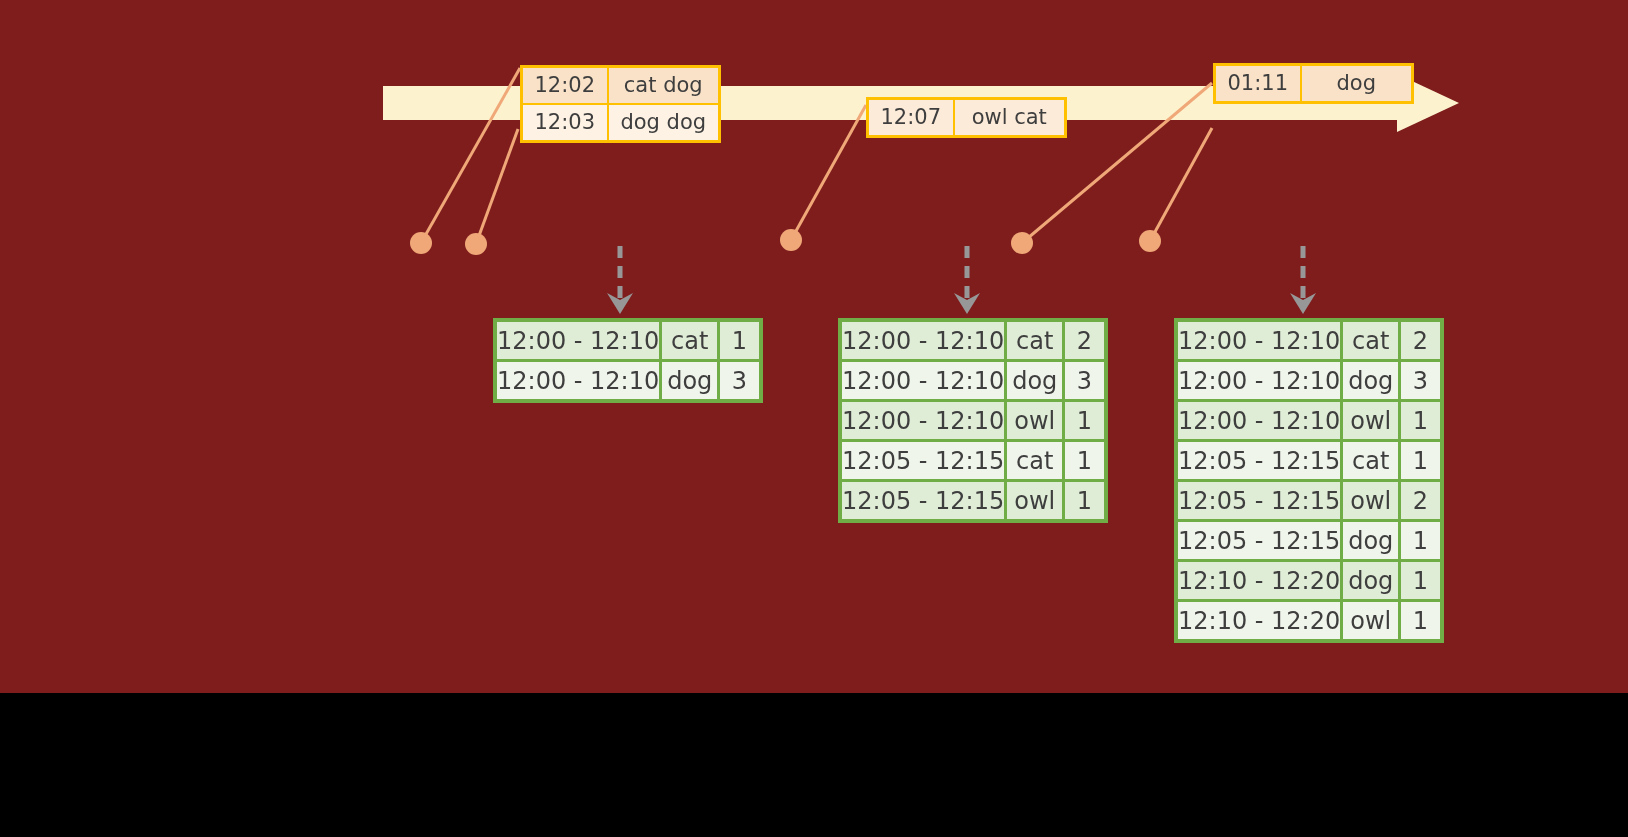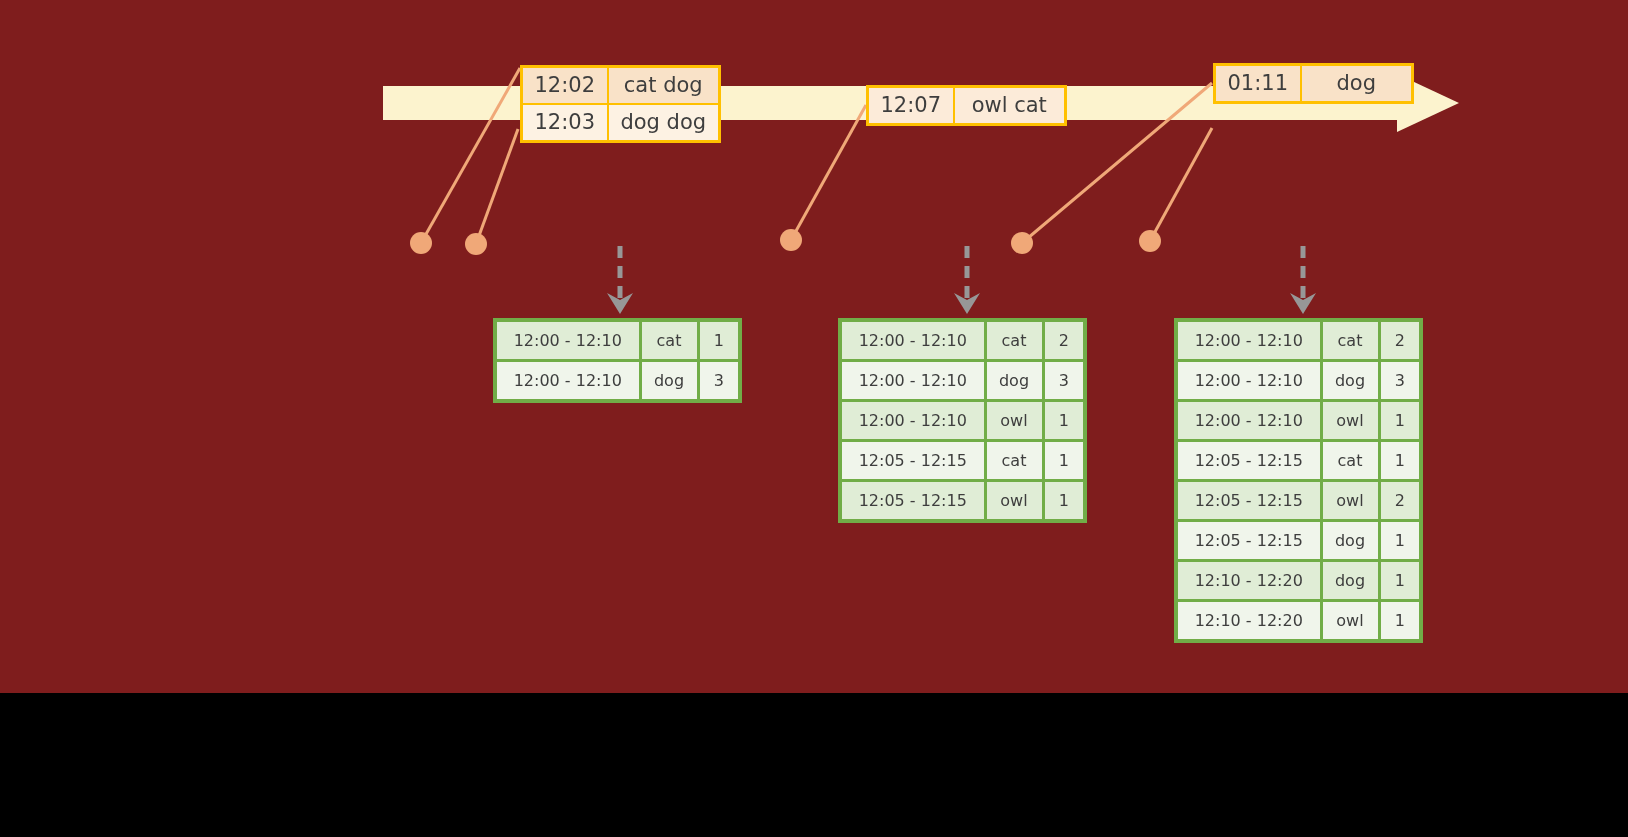--- a/index.html
+++ b/index.html
@@ -22,21 +22,21 @@
     background:#7f1d1d;
     overflow:hidden;
     font-family:"DejaVu Sans","Liberation Sans",sans-serif;
     color:var(--text);
   }
   .layer{position:absolute;left:0;top:0;width:1628px;height:837px;}
 
   table{border-collapse:collapse;position:absolute;table-layout:fixed;}
   td{
     text-align:center;vertical-align:middle;
-    font-size:16px;line-height:1;color:var(--text);
+    font-size:24px;line-height:1;color:var(--text);
     padding:0;overflow:hidden;white-space:nowrap;
   }
 
   
   .event-table{border:3px solid var(--event-border);}
   .event-table td{border:2.5px solid var(--event-border);height:35px;font-size:21px;}
   .event-table tr:nth-child(odd) td{background:var(--event-row-dark);}
   .event-table tr:nth-child(even) td{background:var(--event-row-light);}
   .event-table.single tr td{background:var(--event-row-single);}
   .event-table .c-time{width:86px;}
@@ -45,21 +45,21 @@
   
   .result-table{border:4px solid var(--result-border);}
   .result-table td{border:3px solid var(--result-border);height:37px;}
   .result-table tr:nth-child(odd) td{background:var(--result-row-dark);}
   .result-table tr:nth-child(even) td{background:var(--result-row-light);}
   .result-table .c-window{width:145px;}
   .result-table .c-word{width:58px;}
   .result-table .c-count{width:42px;}
 
   #t-event-1{left:520px;top:65px;}
-  #t-event-2{left:866px;top:85px;border-radius:12px;}
+  #t-event-2{left:866px;top:97px;border-radius:12px;}
   #t-event-3{left:1213px;top:63px;}
   #t-result-1{left:493px;top:318px;}
   #t-result-2{left:838px;top:318px;}
   #t-result-3{left:1174px;top:318px;}
 </style>
 </head>
 <body>
 
 <div class="canvas">
 

